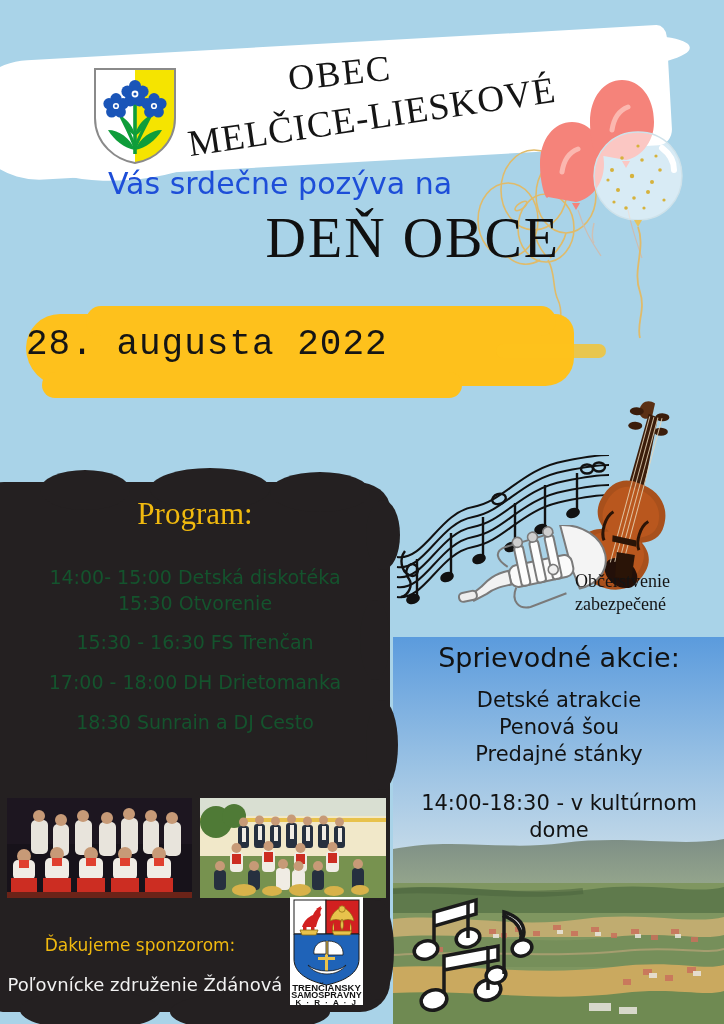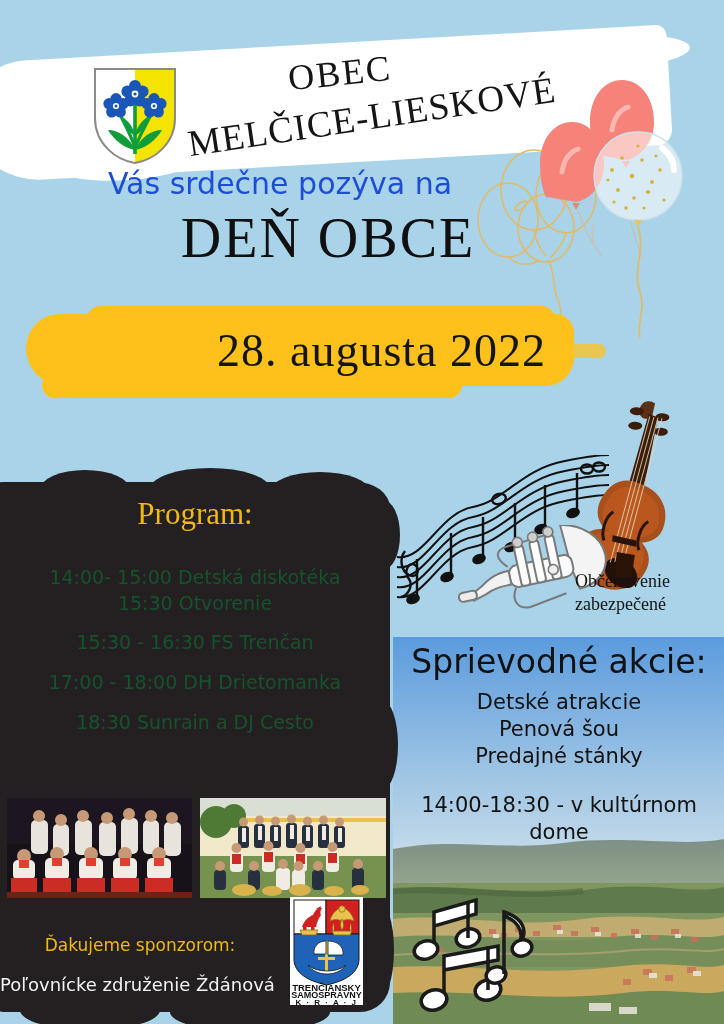--- a/index.html
+++ b/index.html
@@ -78,47 +78,46 @@
     position: absolute;
     left: 0; top: 166px; width: 560px;
     text-align: center;
     font-family: "DejaVu Sans", sans-serif;
     font-size: 30px;
     color: #1d4ed8;
   }
   .den-obce {
     position: absolute;
     left: 0; top: 206px; width: 560px;
-    text-align: center;
+    text-align: right;
     font-family: "Liberation Serif", serif;
     font-size: 56px;
     letter-spacing: 2px;
     color: #101010;
-    padding-left: 48px;
   }
 
   
   .date-banner-wrap {
     position: absolute;
     left: 26px;
     top: 300px;
     width: 560px;
     height: 100px;
   }
   .ystroke {
     position: absolute;
     background: #fec11c;
     border-radius: 40px;
   }
   .date-text {
     position: absolute;
     left: 0; top: 24px; width: 520px;
-    text-align: right;
-    font-family: Liberation Serif, serif;
-    font-size: 46px;
+    text-align: left;
+    font-family: Liberation Mono, monospace;
+    font-size: 36px;
     color: #151515;
     letter-spacing: 1px;
   }
 
   
   .program-panel {
     position: absolute;
     left: -22px;
     top: 482px;
     width: 412px;
@@ -156,21 +155,21 @@
     position: absolute;
     left: 0; top: 935px; width: 280px;
     text-align: center;
     font-family: "DejaVu Sans", sans-serif;
     font-size: 17px;
     color: #f0b90f;
   }
   .sponsor-name {
     position: absolute;
     left: 0; top: 974px; width: 290px;
-    text-align: left;
+    text-align: center;
     font-family: "DejaVu Sans", sans-serif;
     font-size: 18px;
     color: #f2f2f2;
   }
 
   
   .photo {
     position: absolute;
     overflow: hidden;
     background: #2b2b2b;
@@ -189,22 +188,22 @@
   .side-events {
     position: absolute;
     left: 396px;
     top: 642px;
     width: 326px;
     text-align: center;
     color: #121212;
     font-family: "DejaVu Sans", sans-serif;
   }
   .se-title {
-    font-size: 33px;
-    margin-bottom: 8px;
+    font-size: 27px;
+    margin-bottom: 14px;
   }
   .se-item {
     font-size: 21px;
     line-height: 1.28;
   }
   .se-gap { height: 22px; }
 
   .refresh-text {
     position: absolute;
     left: 575px;

